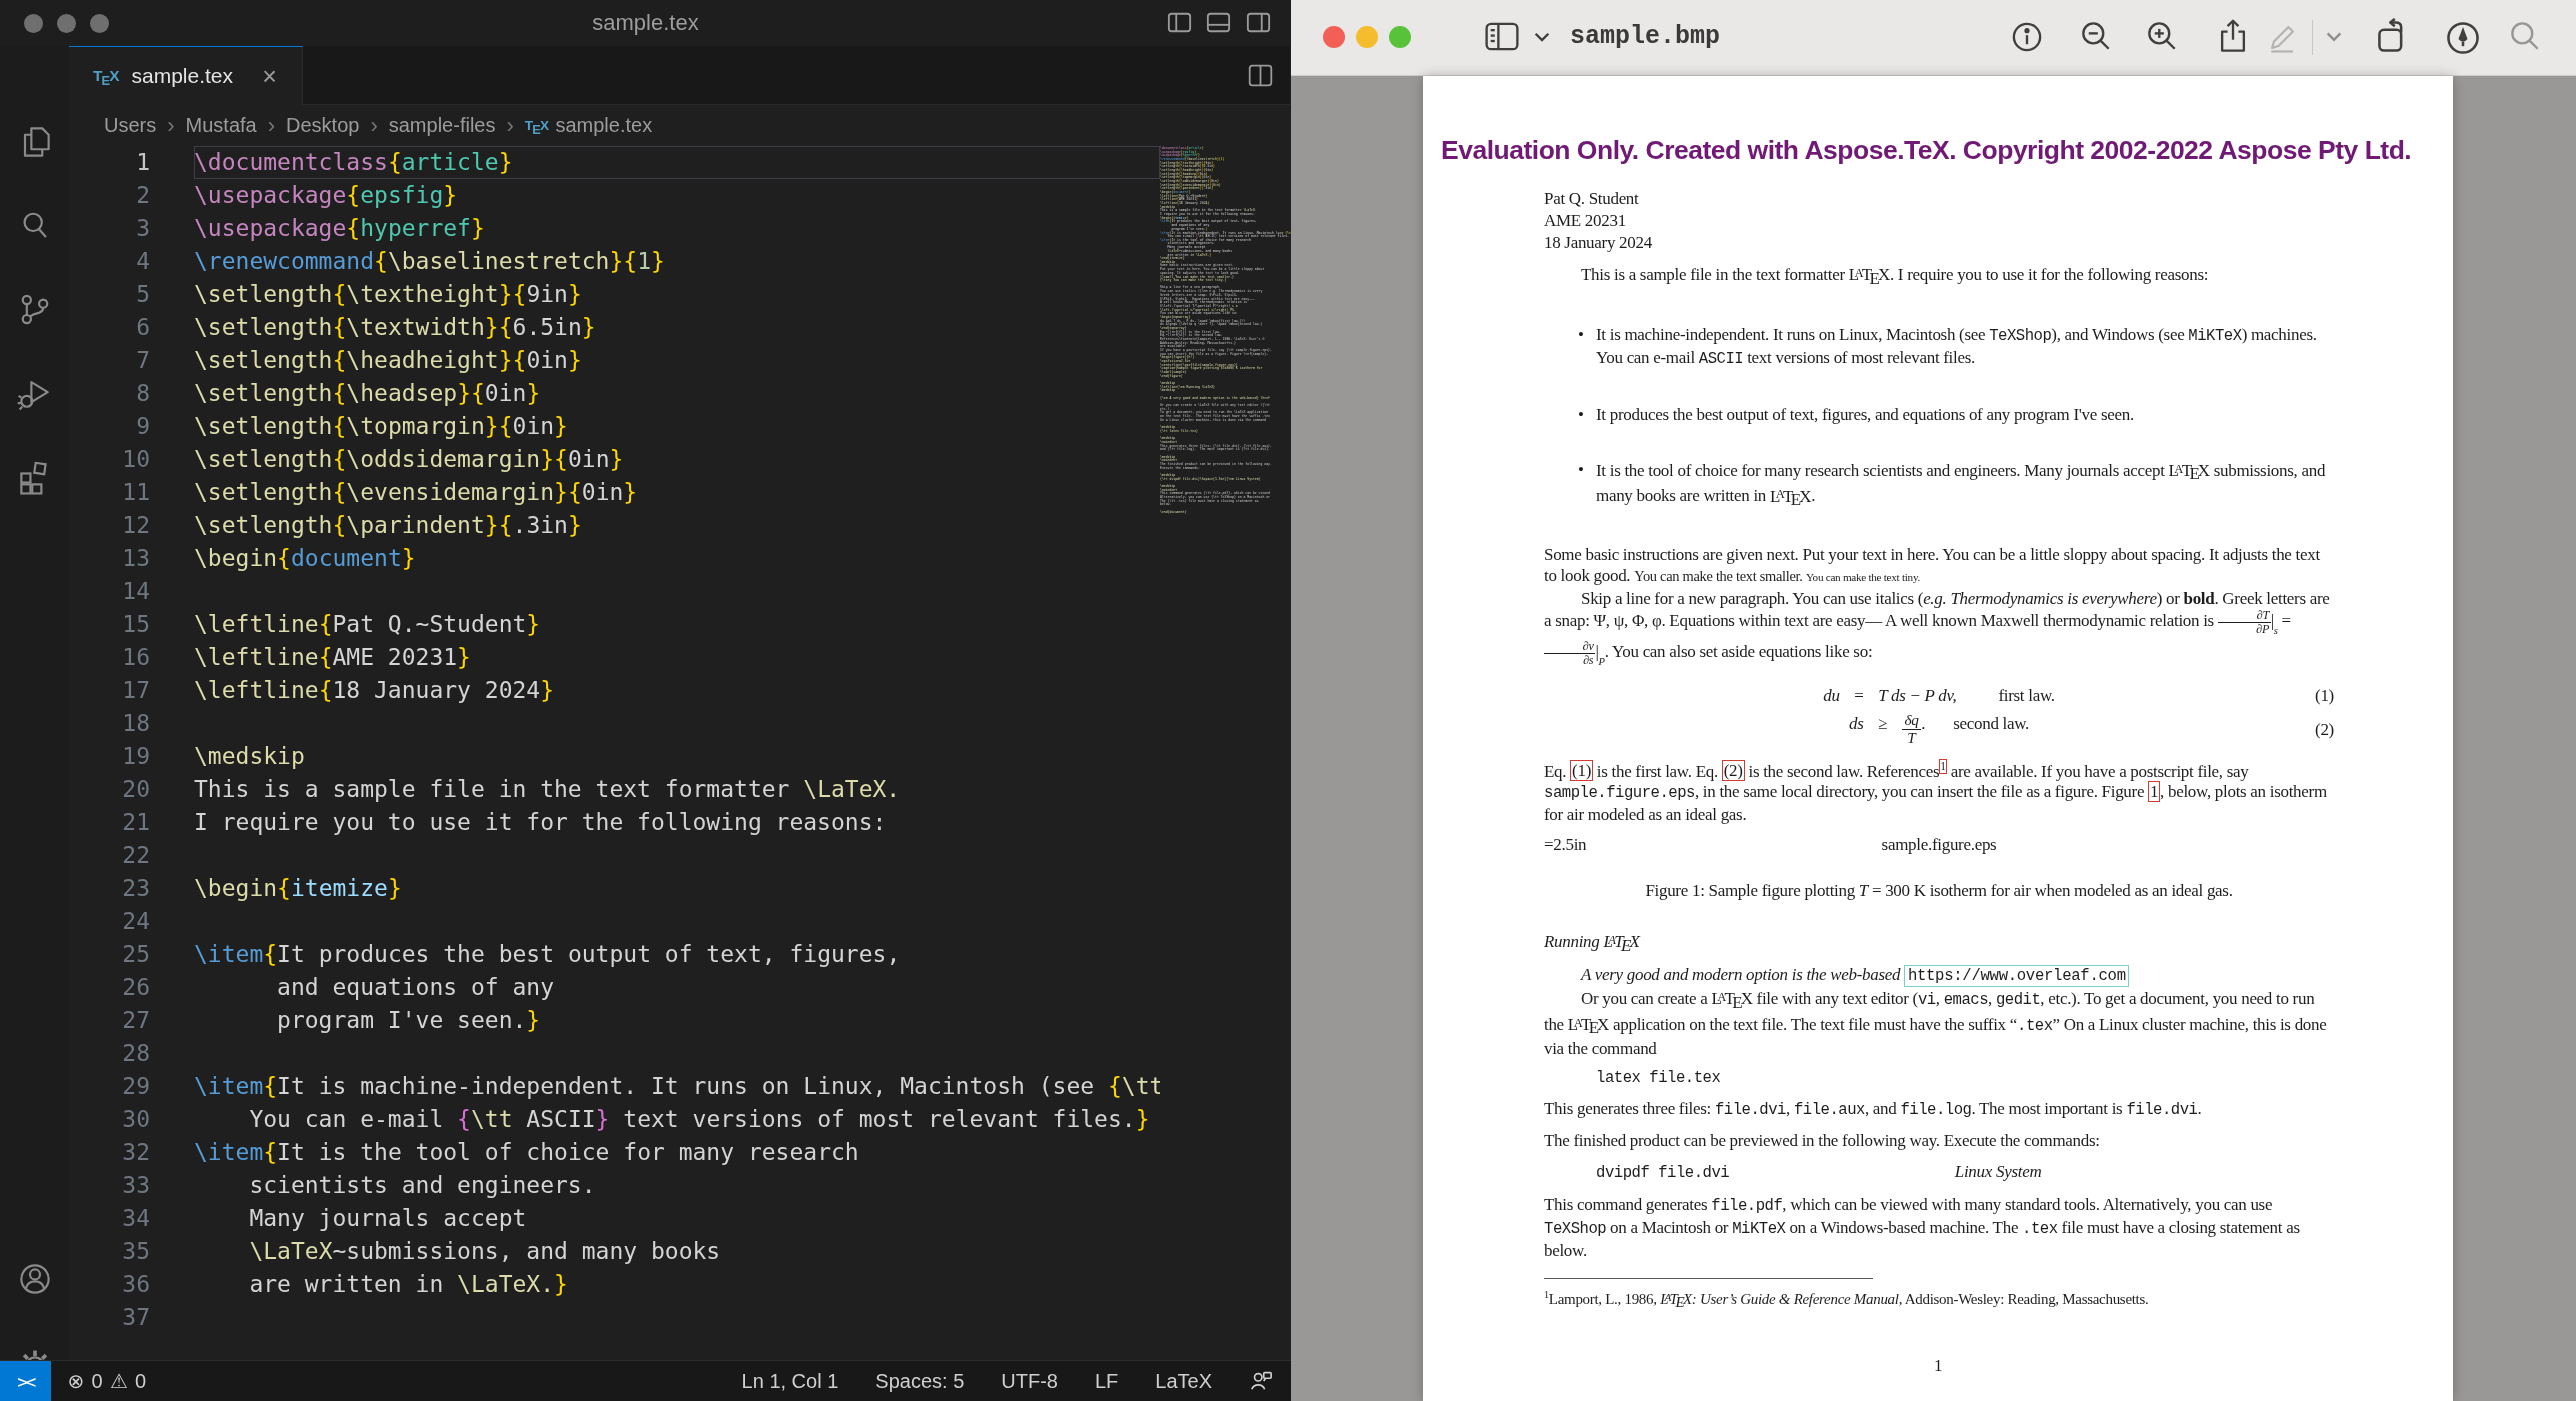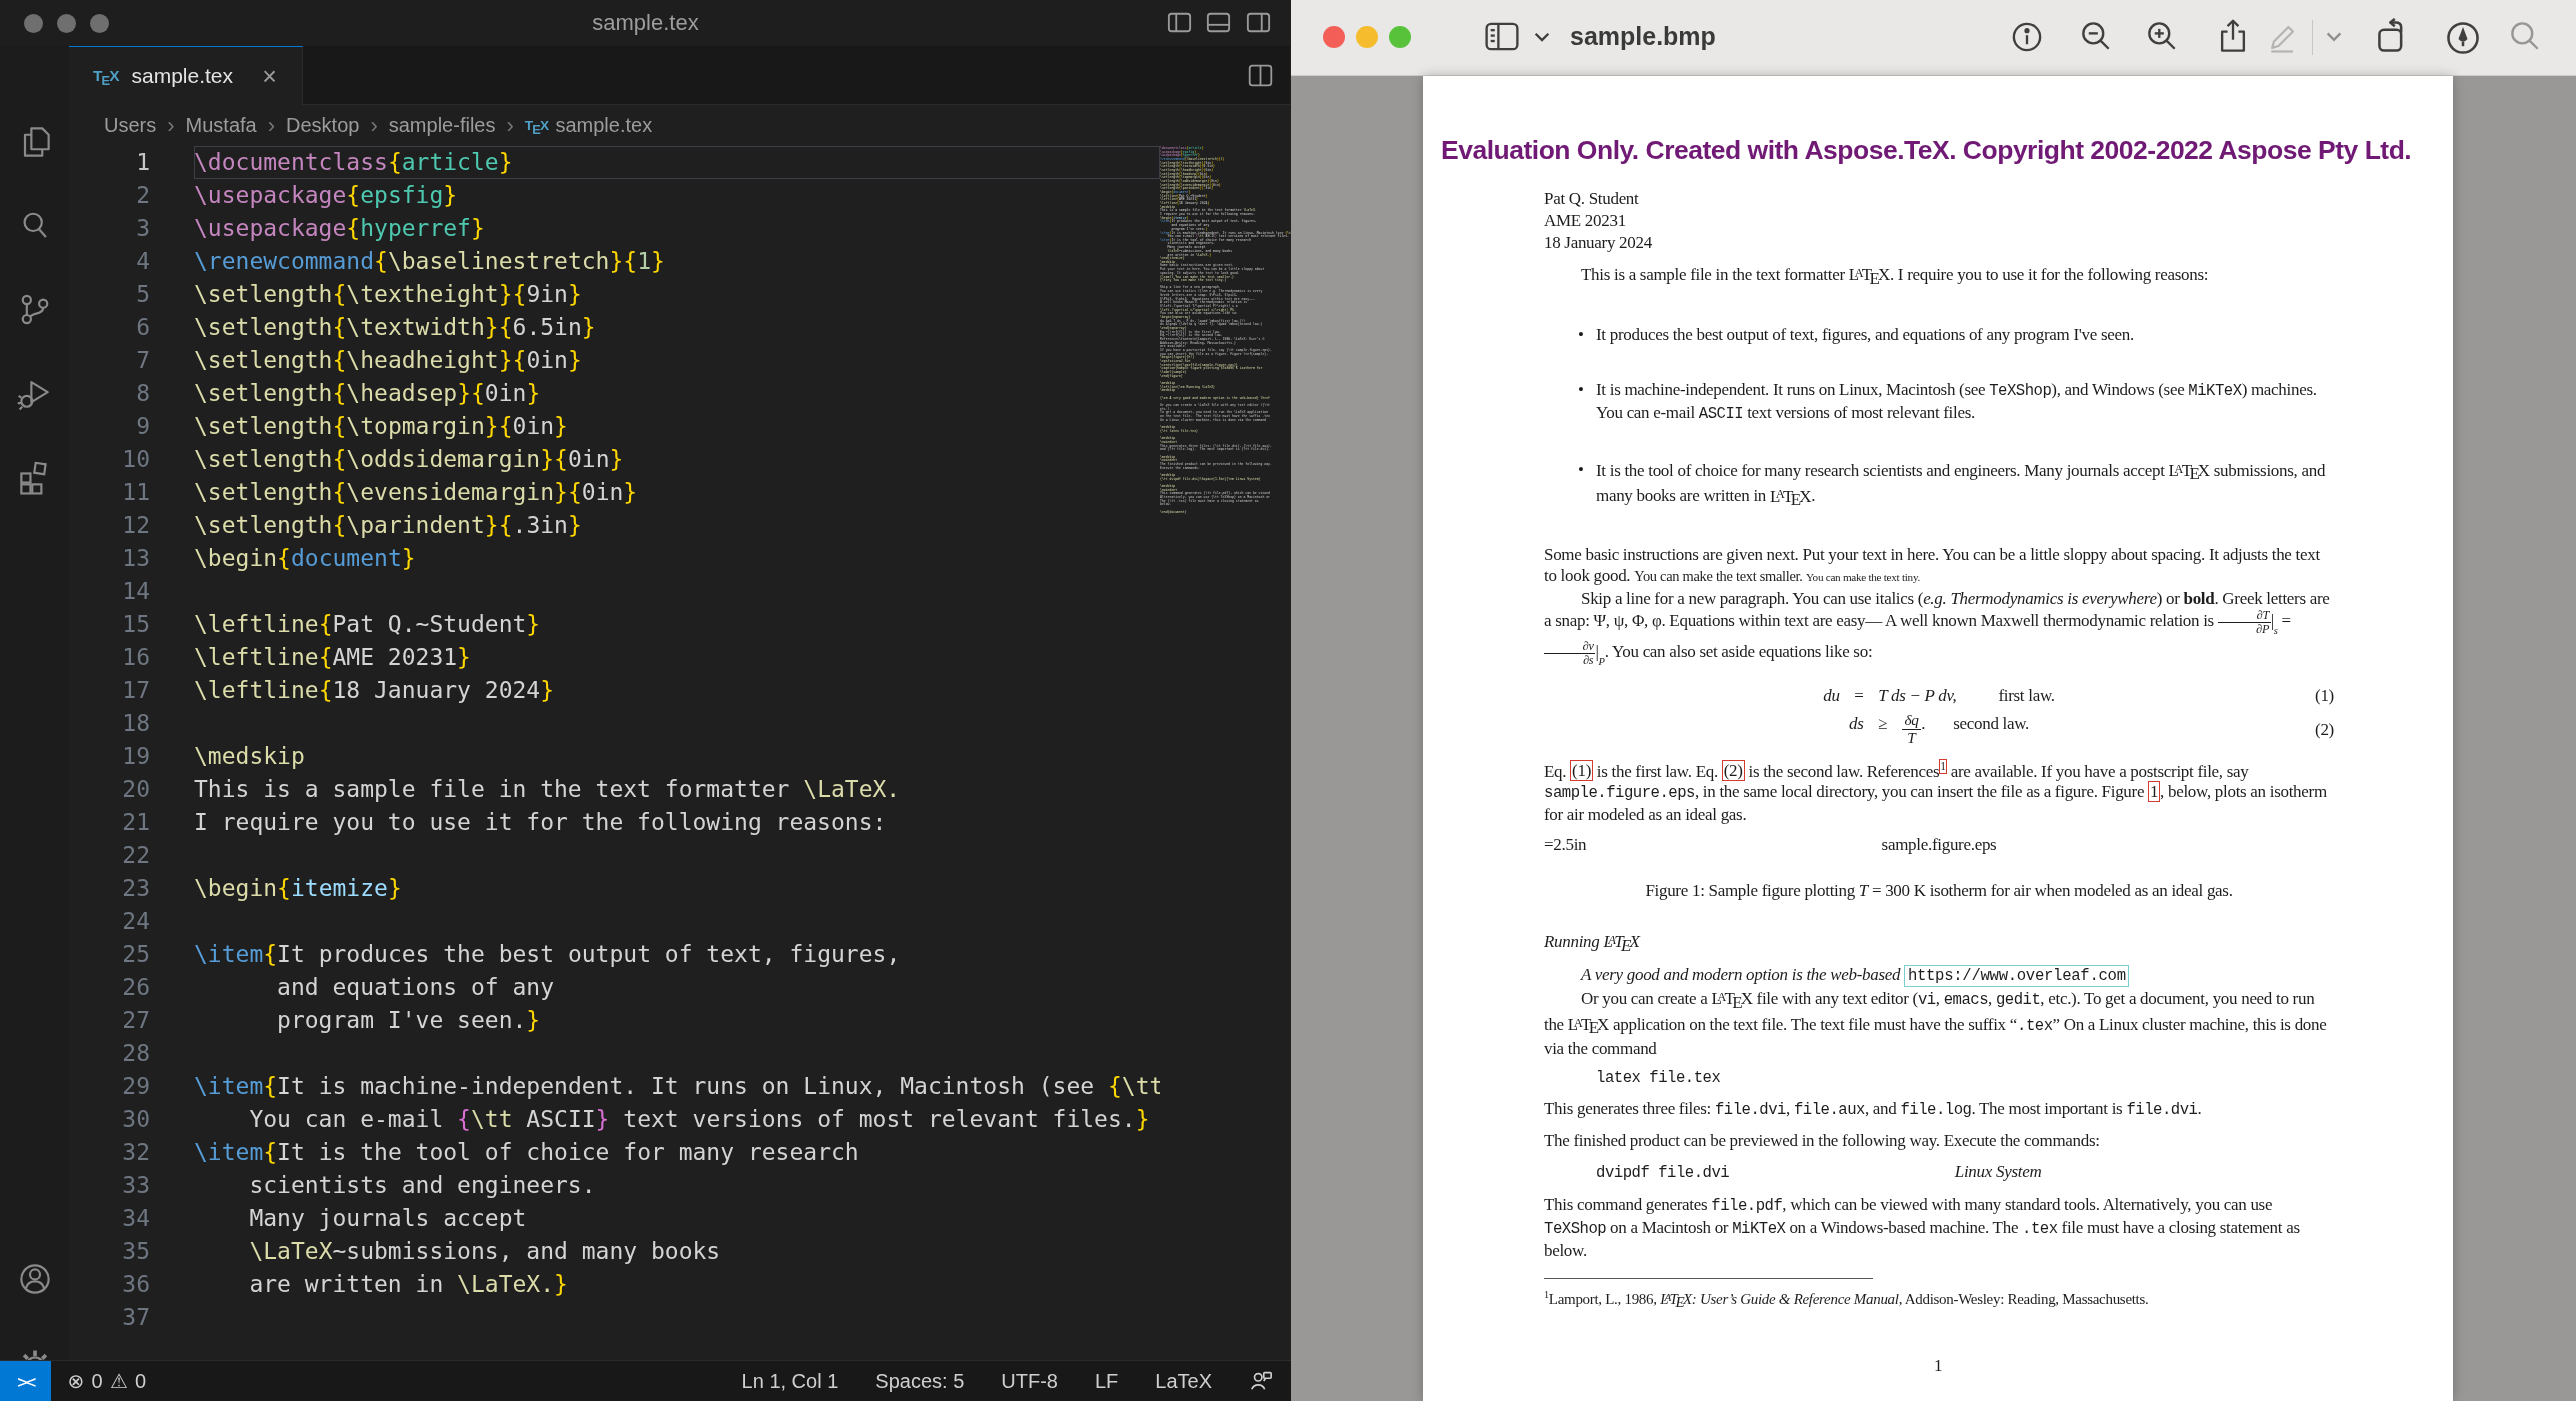--- a/index.html
+++ b/index.html
@@ -66,21 +66,21 @@
             align-items:center; justify-content:center; font-size:18px;
             font-family:"DejaVu Sans Mono", monospace; letter-spacing:-2.7px; }
   .sb-left { display:flex; align-items:center; gap:7.3px; margin-left:16.4px; }
   .sb-glyph { font-family:"DejaVu Sans", sans-serif; font-size:20px; }
   .sb-right { margin-left:auto; display:flex; align-items:center; gap:37px; margin-right:18px; }
 
   
   #preview { position:absolute; left:1291px; top:0; width:1285px; height:1401px;
              background:#9a9a9a; }
   .pv-titlebar { position:absolute; left:0; top:0; width:1285px; height:76px;
-                 background:#e9e8e6; border-bottom:0.9px solid #cecdcb; }
+                 background:#e9e8e6; border-bottom:0.9px solid #cecdcb;font-family:Liberation Mono, monospace; }
   .pv-tl { position:absolute; top:25.6px; width:22px; height:22px; border-radius:50%; }
   .pv-title { position:absolute; left:279px; top:22px; font-size:25px; font-weight:bold;
               color:#3a3a3a; }
   .pv-left-ctl { position:absolute; left:192px; top:18px; display:flex; align-items:center; gap:11px; }
   .pv-ic { position:absolute; top:18px; }
   .pv-sep { position:absolute; top:20px; width:0.9px; height:35px; background:#c7c6c4; }
 
   .docarea { position:absolute; left:0; top:76px; width:1285px; height:1325px;
              background:#999897; }
   .page { position:absolute; left:132px; top:0; width:1030px; height:1325px;
@@ -429,22 +429,22 @@
     <div class="docarea">
       <div class="page doc">
         <div class="banner">Evaluation Only. Created with Aspose.TeX. Copyright 2002-2022 Aspose Pty Ltd.</div>
         <div class="docheader">
           <div>Pat Q. Student</div>
           <div>AME 20231</div>
           <div>18 January 2024</div>
         </div>
         <p class="p-intro"><span>This is a sample file in the text formatter </span><span>L<span class="lx-a">A</span>T<span class="lx-e">E</span>X</span><span>. I require you to use it for the following reasons:</span></p>
         <ul id="doc-bullets">
+            <li><span>It is machine-independent.  It runs on Linux, Macintosh (see </span><span class="s-tt">TeXShop</span><span>), and Windows (see </span><span class="s-tt">MiKTeX</span><span>) machines. You can e-mail </span><span class="s-tt">ASCII</span><span> text versions of most relevant files.</span></li>
             <li><span>It produces the best output of text, figures, and equations of any program I've seen.</span></li>
-            <li><span>It is machine-independent.  It runs on Linux, Macintosh (see </span><span class="s-tt">TeXShop</span><span>), and Windows (see </span><span class="s-tt">MiKTeX</span><span>) machines. You can e-mail </span><span class="s-tt">ASCII</span><span> text versions of most relevant files.</span></li>
             <li><span>It is the tool of choice for many research scientists and engineers. Many journals accept </span><span>L<span class="lx-a">A</span>T<span class="lx-e">E</span>X</span><span> submissions, and many books are written in </span><span>L<span class="lx-a">A</span>T<span class="lx-e">E</span>X</span><span>.</span></li>
           </ul>
         <p class="p-basic"><span>Some basic instructions are given next. Put your text in here. You can be a little sloppy about spacing. It adjusts the text to look good. </span><span class="s-small">You can make the text smaller. </span><span class="s-tiny">You can make the text tiny.</span></p>
         <p class="p-indent"><span>Skip a line for a new paragraph. You can use italics (</span><span class="s-i">e.g.  Thermodynamics is everywhere</span><span>) or </span><span class="s-b">bold</span><span>. Greek letters are a snap: Ψ, ψ, Φ, φ. Equations within text are easy— A well known Maxwell thermodynamic relation is </span><span class="ifrac"><span class="ftop">∂T</span><span class="fbot">∂P</span></span><span class="vbar">|</span><span class="fsub">s</span><span> = </span><span class="ifrac"><span class="ftop">∂v</span><span class="fbot">∂s</span></span><span class="vbar">|</span><span class="fsub">P</span><span>. You can also set aside equations like so:</span></p>
 
         <div class="eqs">
           <div class="eqline">
             <span class="mi">du</span><span class="rel">=</span><span class="mi">T ds − P dv,</span><span class="eqtag1">first law.</span>
             <span class="eqnum">(1)</span>
           </div>

